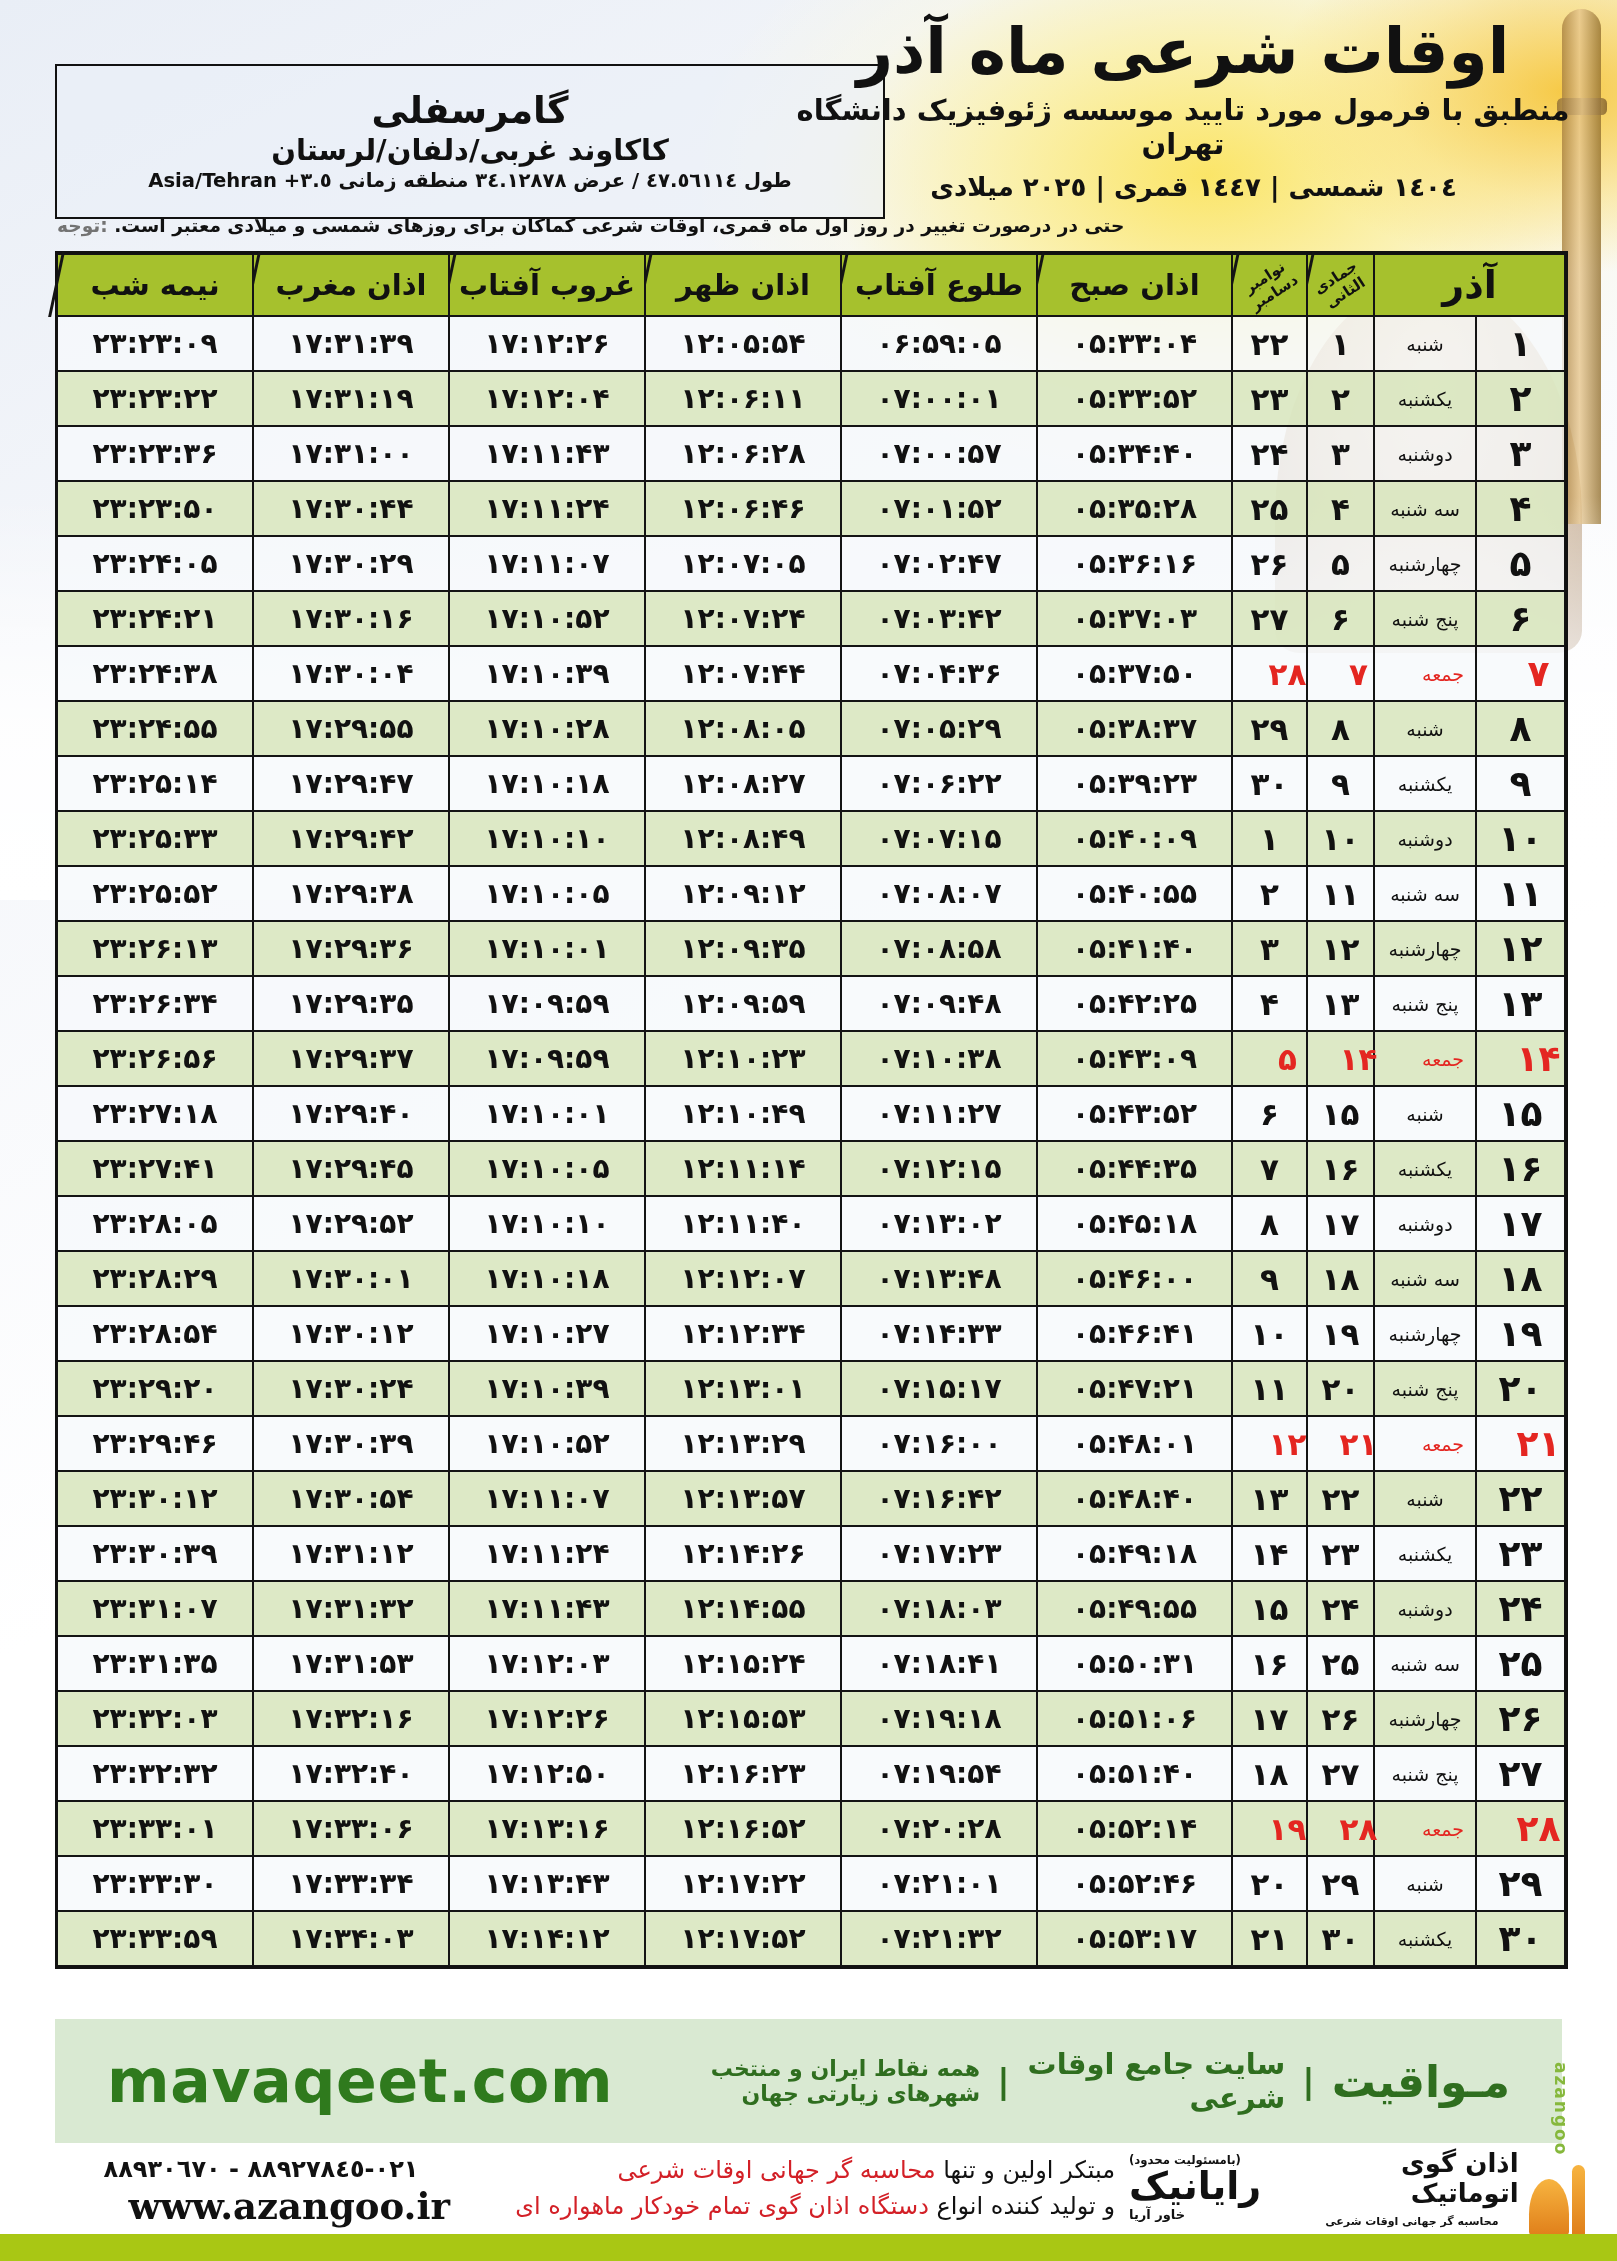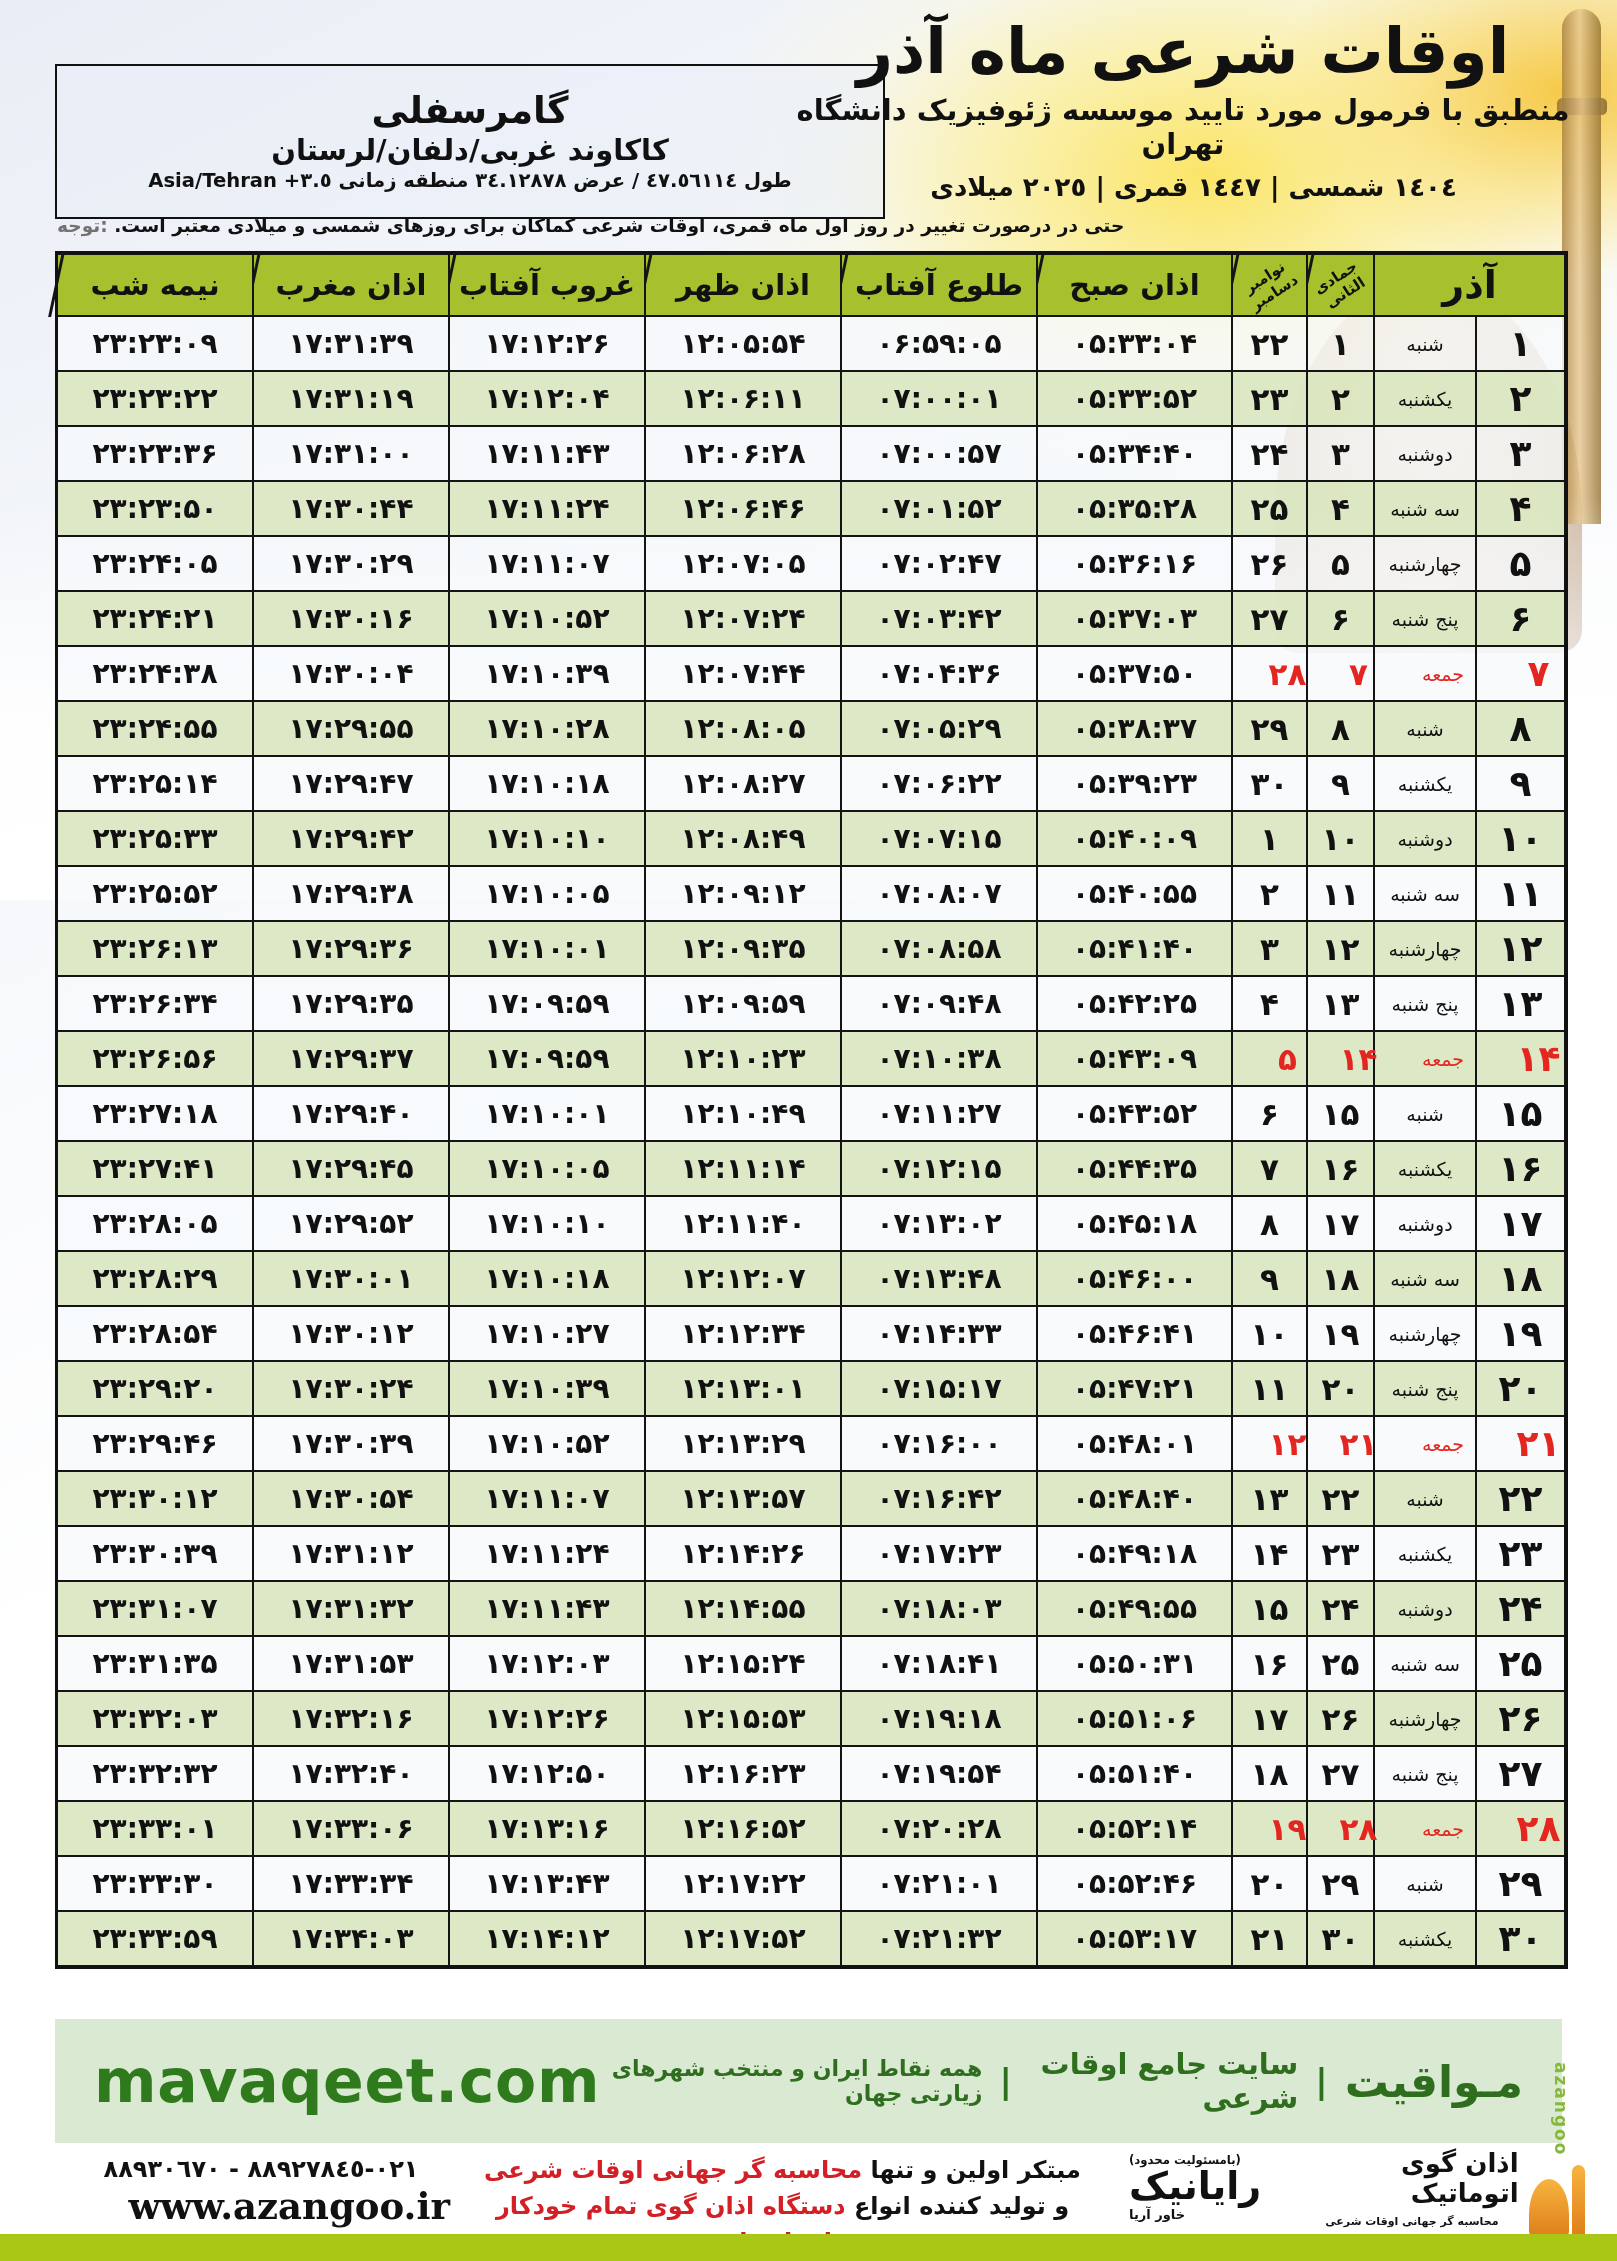--- a/index.html
+++ b/index.html
@@ -52,33 +52,33 @@
   .rowa{background:rgba(246,248,251,.78);}
   .rowb{background:rgba(219,232,195,.95);}
   .c-time{font-size:28px;font-weight:bold;letter-spacing:0.7px;}
   .c-num{font-size:31px;font-weight:bold;}
   .c-wd{font-size:19px;}
   .c-day{font-size:36px;font-weight:bold;}
   .fri{color:#e42621;padding-left:36px;}
   
   .mavaqeet{position:absolute;left:55px;top:2019px;width:1507px;height:124px;z-index:2;
             background:#d9e9d2;display:flex;align-items:center;justify-content:space-between;
-            padding:0 39px;box-sizing:border-box;}
+            padding:0 52px;box-sizing:border-box;}
   .mvq-url{font-size:60px;font-weight:bold;color:#2f7a1d;letter-spacing:0.7px;}
   .mvq-fa{direction:rtl;display:flex;align-items:center;gap:17px;color:#2f6e1f;}
   .mvq-name{font-size:44px;font-weight:bold;}
   .mvq-sep{font-size:34px;font-weight:bold;}
   .mvq-d1{font-size:29px;font-weight:bold;}
   .mvq-d2{font-size:22px;font-weight:bold;}
   .phones{position:absolute;left:72px;top:2155px;width:378px;z-index:2;text-align:center;
           font-size:24px;font-weight:bold;direction:ltr;}
   .site{position:absolute;left:72px;top:2184px;width:378px;z-index:2;text-align:right;
           font-size:37px;font-weight:bold;font-family:"DejaVu Serif",serif;}
   .taglines{position:absolute;left:450px;top:2152px;width:665px;z-index:2;direction:rtl;
-          text-align:center;font-size:24px;font-weight:bold;line-height:1.5;}
+          text-align:right;font-size:24px;font-weight:normal;line-height:1.5;}
   .taglines .red{color:#d32027;}
   .rayanik{position:absolute;left:1129px;top:2153px;width:163px;z-index:2;text-align:left;direction:rtl;}
   .ray-note{font-size:11.7px;font-weight:bold;}
   .ray-name{font-size:38px;font-weight:bold;line-height:1.05;}
   .ray-sub{font-size:13px;font-weight:bold;}
   .azangoo{position:absolute;left:1305px;top:2148px;width:281px;z-index:2;display:flex;direction:rtl;
            align-items:center;gap:10.4px;}
   .az-icon{width:57px;height:73px;position:relative;flex:0 0 auto;}
   .az-dome{position:absolute;left:0;top:14.4px;width:40px;height:57px;
            background:linear-gradient(180deg,#f7b440,#e07f1a);border-radius:50% 50% 10% 10%/62% 62% 8% 8%;}

